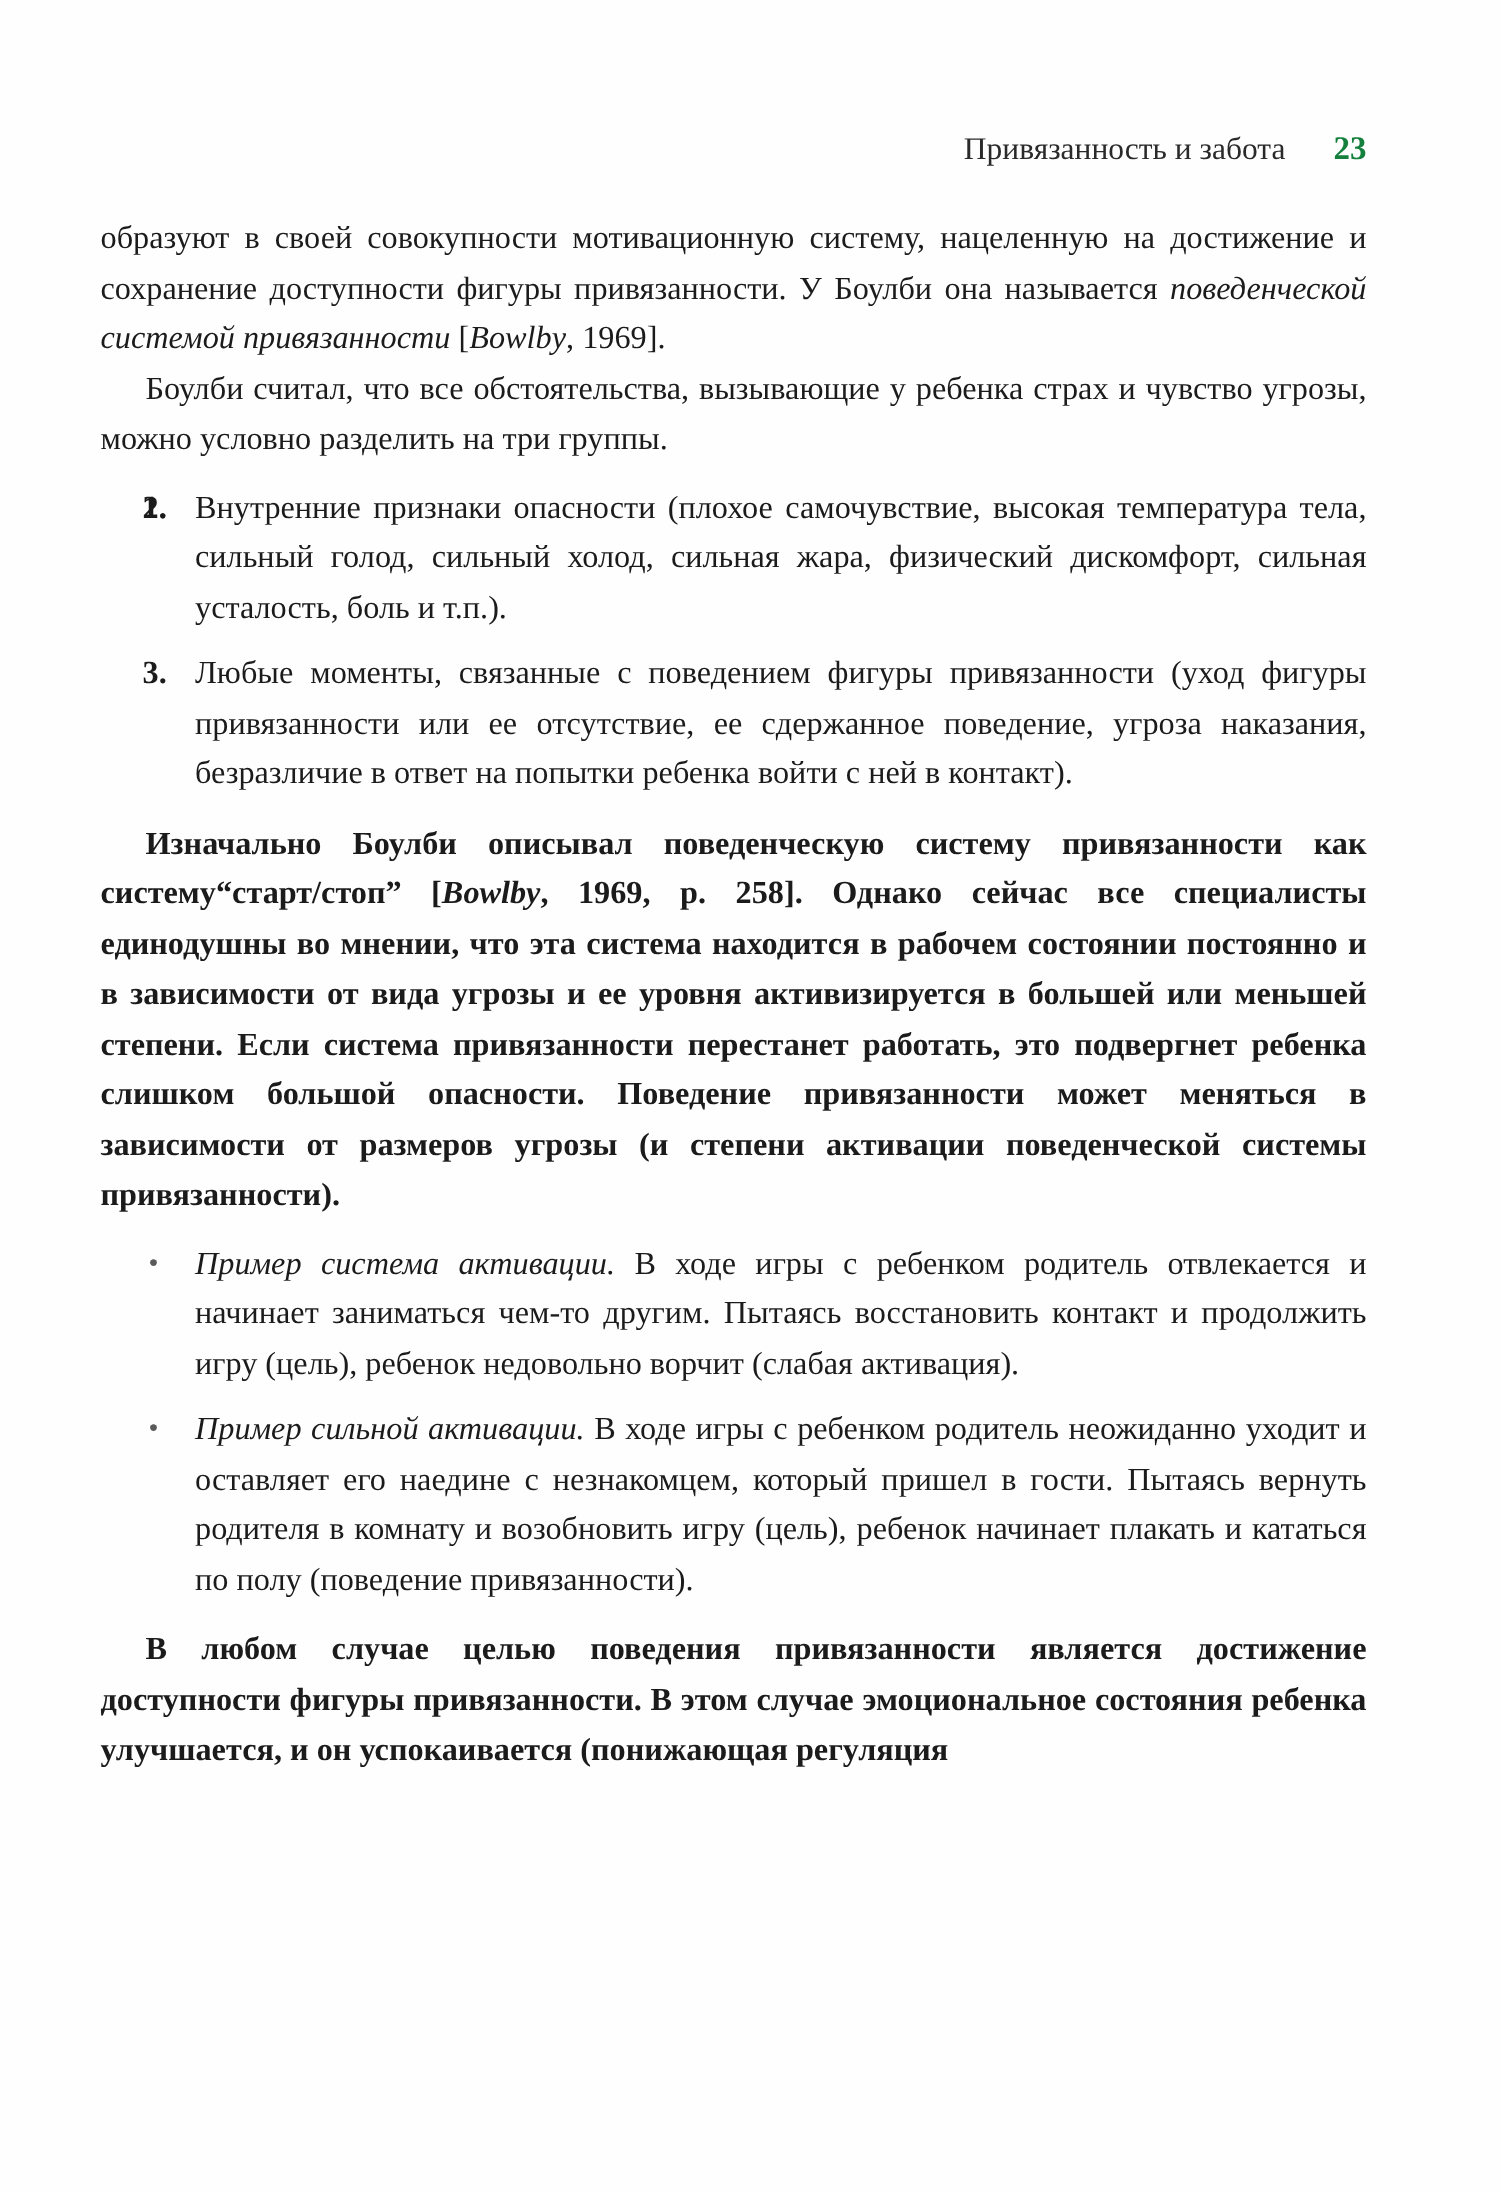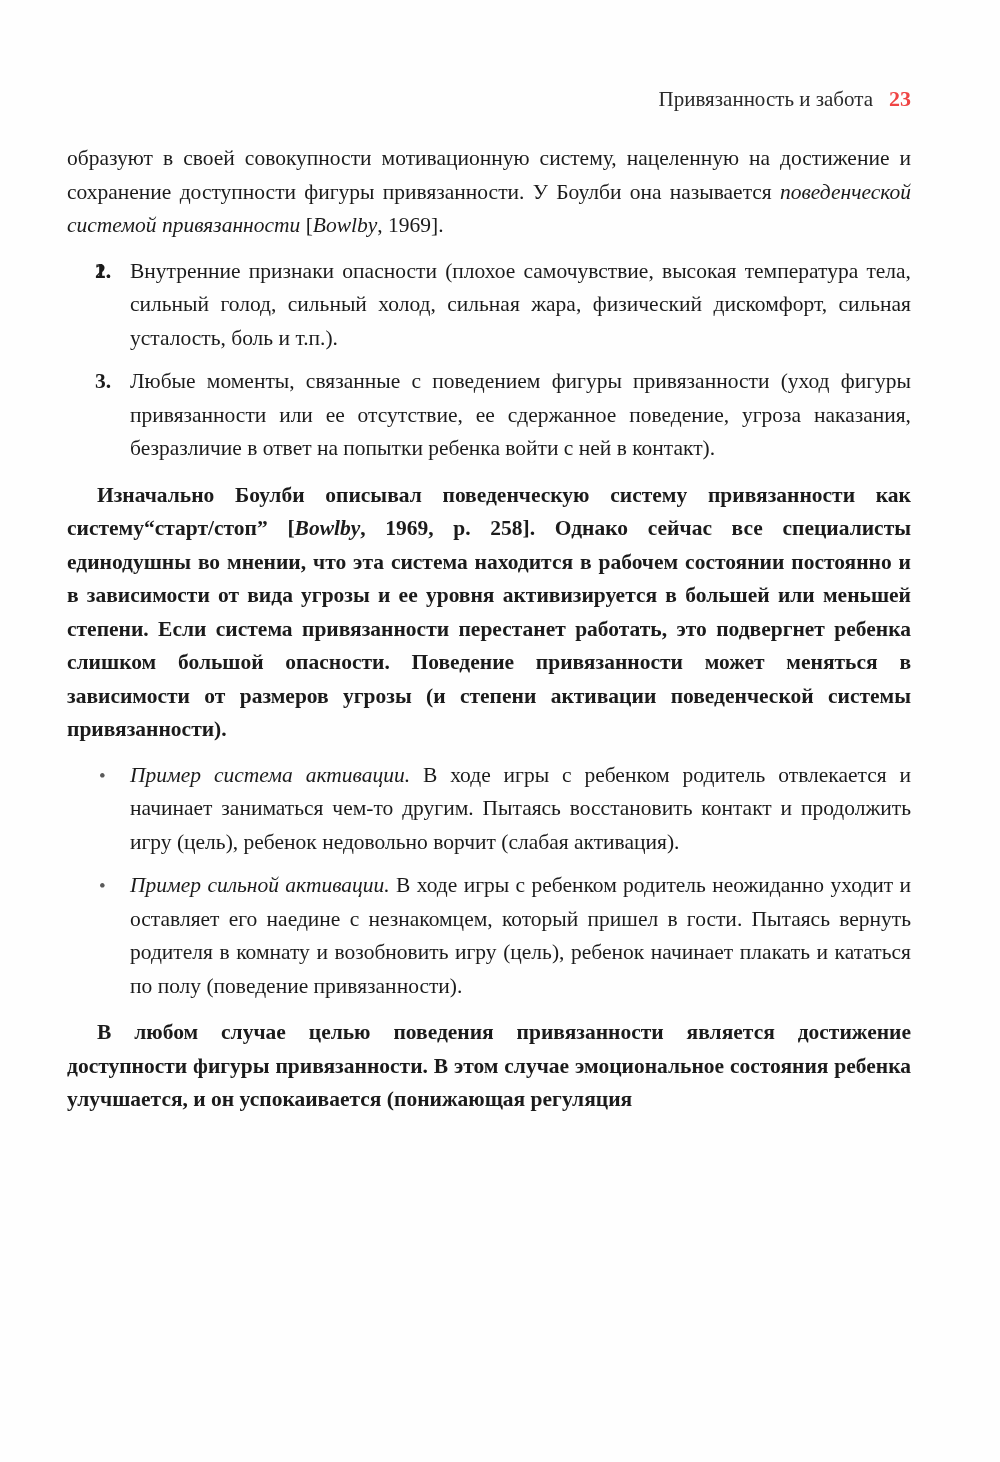--- a/index.html
+++ b/index.html
@@ -19,29 +19,29 @@
   .content {
     position: absolute;
     left: 67px;
     top: 86px;
     width: 844px;
   }
   .page-header {
     display: flex;
     justify-content: flex-end;
     align-items: baseline;
-    gap: 16px;
+    gap: 32px;
     font-size: 21px;
     color: #2a2a2a;
     margin-bottom: 30px;
   }
   .page-number {
     font-weight: bold;
     font-size: 22px;
-    color: #ef4444;
+    color: #15803d;
   }
   .body-text {
     font-size: 21.5px;
     line-height: 33.5px;
     text-align: justify;
     hyphens: auto;
   }
   p {
     margin: 0;
   }
@@ -89,20 +89,21 @@
 
     <div class="page-header">
       <span>Привязанность и забота</span>
       <span class="page-number">23</span>
     </div>
 
     <div class="body-text">
 
       <p><span>образуют в своей совокупности мотивационную систему, нацеленную на достижение и сохранение доступности фигуры привязанности. У Боулби она называется </span><em>поведенческой системой привязанности</em><span> [</span><em>Bowlby</em><span>, 1969].</span></p>
 
+      <p class="indent">Боулби считал, что все обстоятельства, вызывающие у ребенка страх и чувство угрозы, можно условно разделить на три группы.</p>
 
       <div class="list">
         <div class="list-item">
           <span class="num-marker">1.</span>
         </div>
         <div class="list-item">
           <span class="num-marker">2.</span>
           <span>Внутренние признаки опасности (плохое самочувствие, высокая температура тела, сильный голод, сильный холод, сильная жара, физический дискомфорт, сильная усталость, боль и т.п.).</span>
         </div>
         <div class="list-item">

